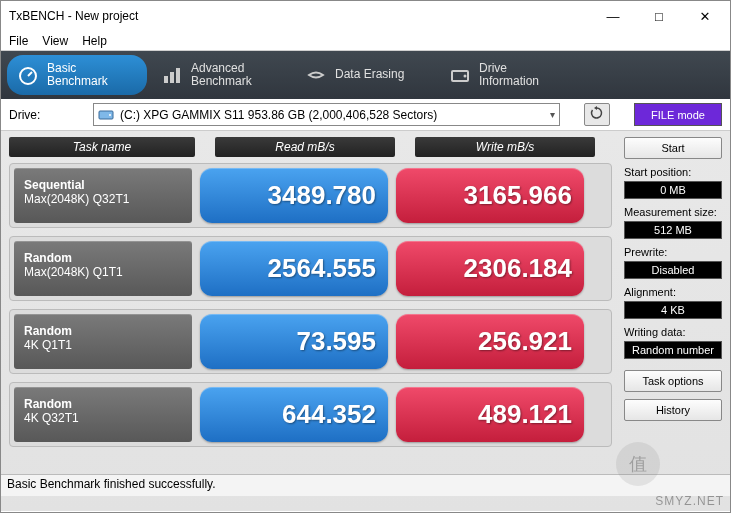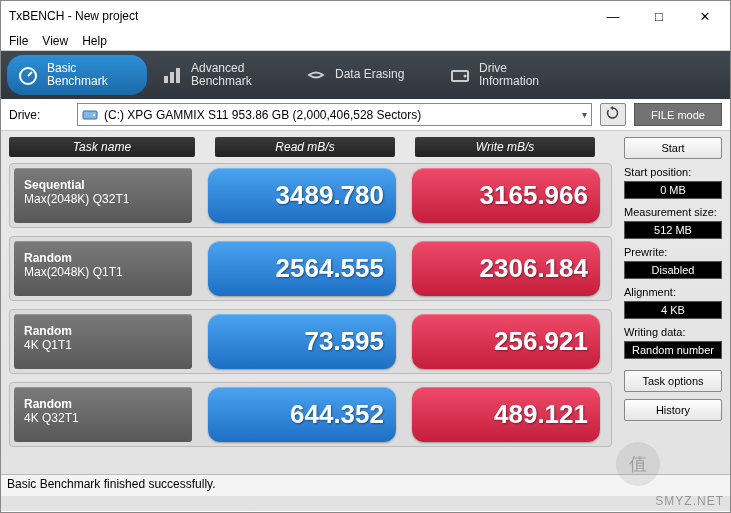--- a/index.html
+++ b/index.html
@@ -7,34 +7,34 @@
 .titlebar { height: 30px; display: flex; align-items: center; padding: 0 2px 0 8px; font-size: 12px; background: #fff; }
 .titlebar .title { flex: 1; }
 .titlebar .win-ctrl { width: 46px; height: 30px; display: flex; align-items: center; justify-content: center; font-size: 13px; cursor: default; font-family: "Segoe UI", Arial; }
 .menubar { height: 20px; display: flex; align-items: center; gap: 14px; padding: 0 8px; font-size: 12px; border-bottom: 1px solid #d0d0d0; }
 .menubar span { cursor: default; }
 .toolbar { height: 48px; background: linear-gradient(#404850, #30363e); display: flex; padding: 4px 6px; gap: 4px; }
 .tool-btn { flex: 0 0 auto; min-width: 140px; height: 40px; border-radius: 4px; display: flex; align-items: center; padding: 0 10px; color: #e0e0e0; font-size: 12px; gap: 8px; cursor: default; }
 .tool-btn.active { background: linear-gradient(#2d8fd6, #1a6aa8); color: #fff; border-radius: 16px; }
 .tool-btn .ticon { width: 22px; height: 22px; display: flex; align-items: center; justify-content: center; }
 .tool-btn .tlabel { line-height: 1.1; }
-.drive-row { height: 32px; display: flex; align-items: center; padding: 4px 8px; gap: 8px; font-size: 12px; border-bottom: 1px solid #ccc; }
+.drive-row { height: 32px; display: flex; align-items: center; padding: 4px 8px; gap: 24px; font-size: 12px; border-bottom: 1px solid #ccc; }
 .drive-row label { width: 60px; }
 .drive-select { flex: 1; display: flex; align-items: center; border: 1px solid #888; height: 23px; padding: 0 4px; background: #fff; position: relative; }
 .drive-select .disk-icon { width: 16px; height: 14px; margin-right: 6px; }
 .drive-select .chev { margin-left: auto; font-size: 10px; color: #555; }
 .refresh-btn { width: 26px; height: 23px; border: 1px solid #888; background: #e8e8e8; display: flex; align-items: center; justify-content: center; border-radius: 2px; }
-.file-mode { width: 88px; height: 23px; background: #737373; color: #fff; font-size: 11px; display: flex; align-items: center; justify-content: center; border: 1px solid #555; }
+.file-mode { width: 88px; height: 23px; background: #6d28d9; color: #fff; font-size: 11px; display: flex; align-items: center; justify-content: center; border: 1px solid #555; }
 .workspace { display: flex; height: 380px; background: linear-gradient(#e8e8e8, #e2e2e2); }
 .left-panel { flex: 1; padding: 6px 8px 0 8px; }
 .header-row { display: flex; gap: 20px; margin-bottom: 6px; }
 .header-cell { height: 20px; background: linear-gradient(#3a3a3a, #222); color: #fff; font-size: 12px; font-style: italic; display: flex; align-items: center; justify-content: center; border-radius: 2px; }
 .header-cell.task { width: 186px; }
 .header-cell.val { width: 180px; }
-.result-row { display: flex; gap: 16px; margin-bottom: 8px; border: 1px solid #bbb; border-radius: 4px; padding: 4px; background: #dcdcdc; }
+.result-row { display: flex; gap: 8px; margin-bottom: 8px; border: 1px solid #bbb; border-radius: 4px; padding: 4px; background: #dcdcdc; }
 .task-cell { width: 178px; height: 55px; background: linear-gradient(#7a7a7a, #585858); color: #fff; font-size: 12px; border-radius: 3px; padding: 10px 10px; line-height: 1.2; box-shadow: inset 0 1px 0 rgba(255,255,255,0.2); }
 .val-cell { width: 188px; height: 55px; border-radius: 12px; color: #fff; display: flex; align-items: center; justify-content: flex-end; padding: 0 12px; font-size: 26px; font-weight: bold; font-family: Arial, sans-serif; box-shadow: inset 0 1px 0 rgba(255,255,255,0.25), 0 1px 2px rgba(0,0,0,0.3); text-shadow: 1px 1px 2px rgba(0,0,0,0.4); }
 .val-cell.read { background: linear-gradient(#4aa3f0, #1e6fc4); }
 .val-cell.write { background: linear-gradient(#f04a6a, #c41e3c); }
 .right-panel { width: 110px; padding: 6px 8px 0 4px; display: flex; flex-direction: column; gap: 3px; }
 .rp-btn { height: 22px; border: 1px solid #888; background: linear-gradient(#fdfdfd,#e6e6e6); font-size: 11px; border-radius: 2px; display: flex; align-items: center; justify-content: center; cursor: default; }
 .rp-label { font-size: 11px; color: #000; margin-top: 4px; }
 .rp-value { height: 18px; background: #000; color: #fff; font-size: 11px; display: flex; align-items: center; justify-content: center; border: 1px solid #555; }
 .statusbar { position: absolute; bottom: 16px; left: 0; right: 0; height: 22px; border-top: 1px solid #bbb; font-size: 12px; padding: 2px 6px; background: #f4f4f4; }
 .watermark { position: absolute; right: 6px; bottom: 4px; font-size: 12px; color: rgba(0,0,0,0.35); letter-spacing: 1px; }

